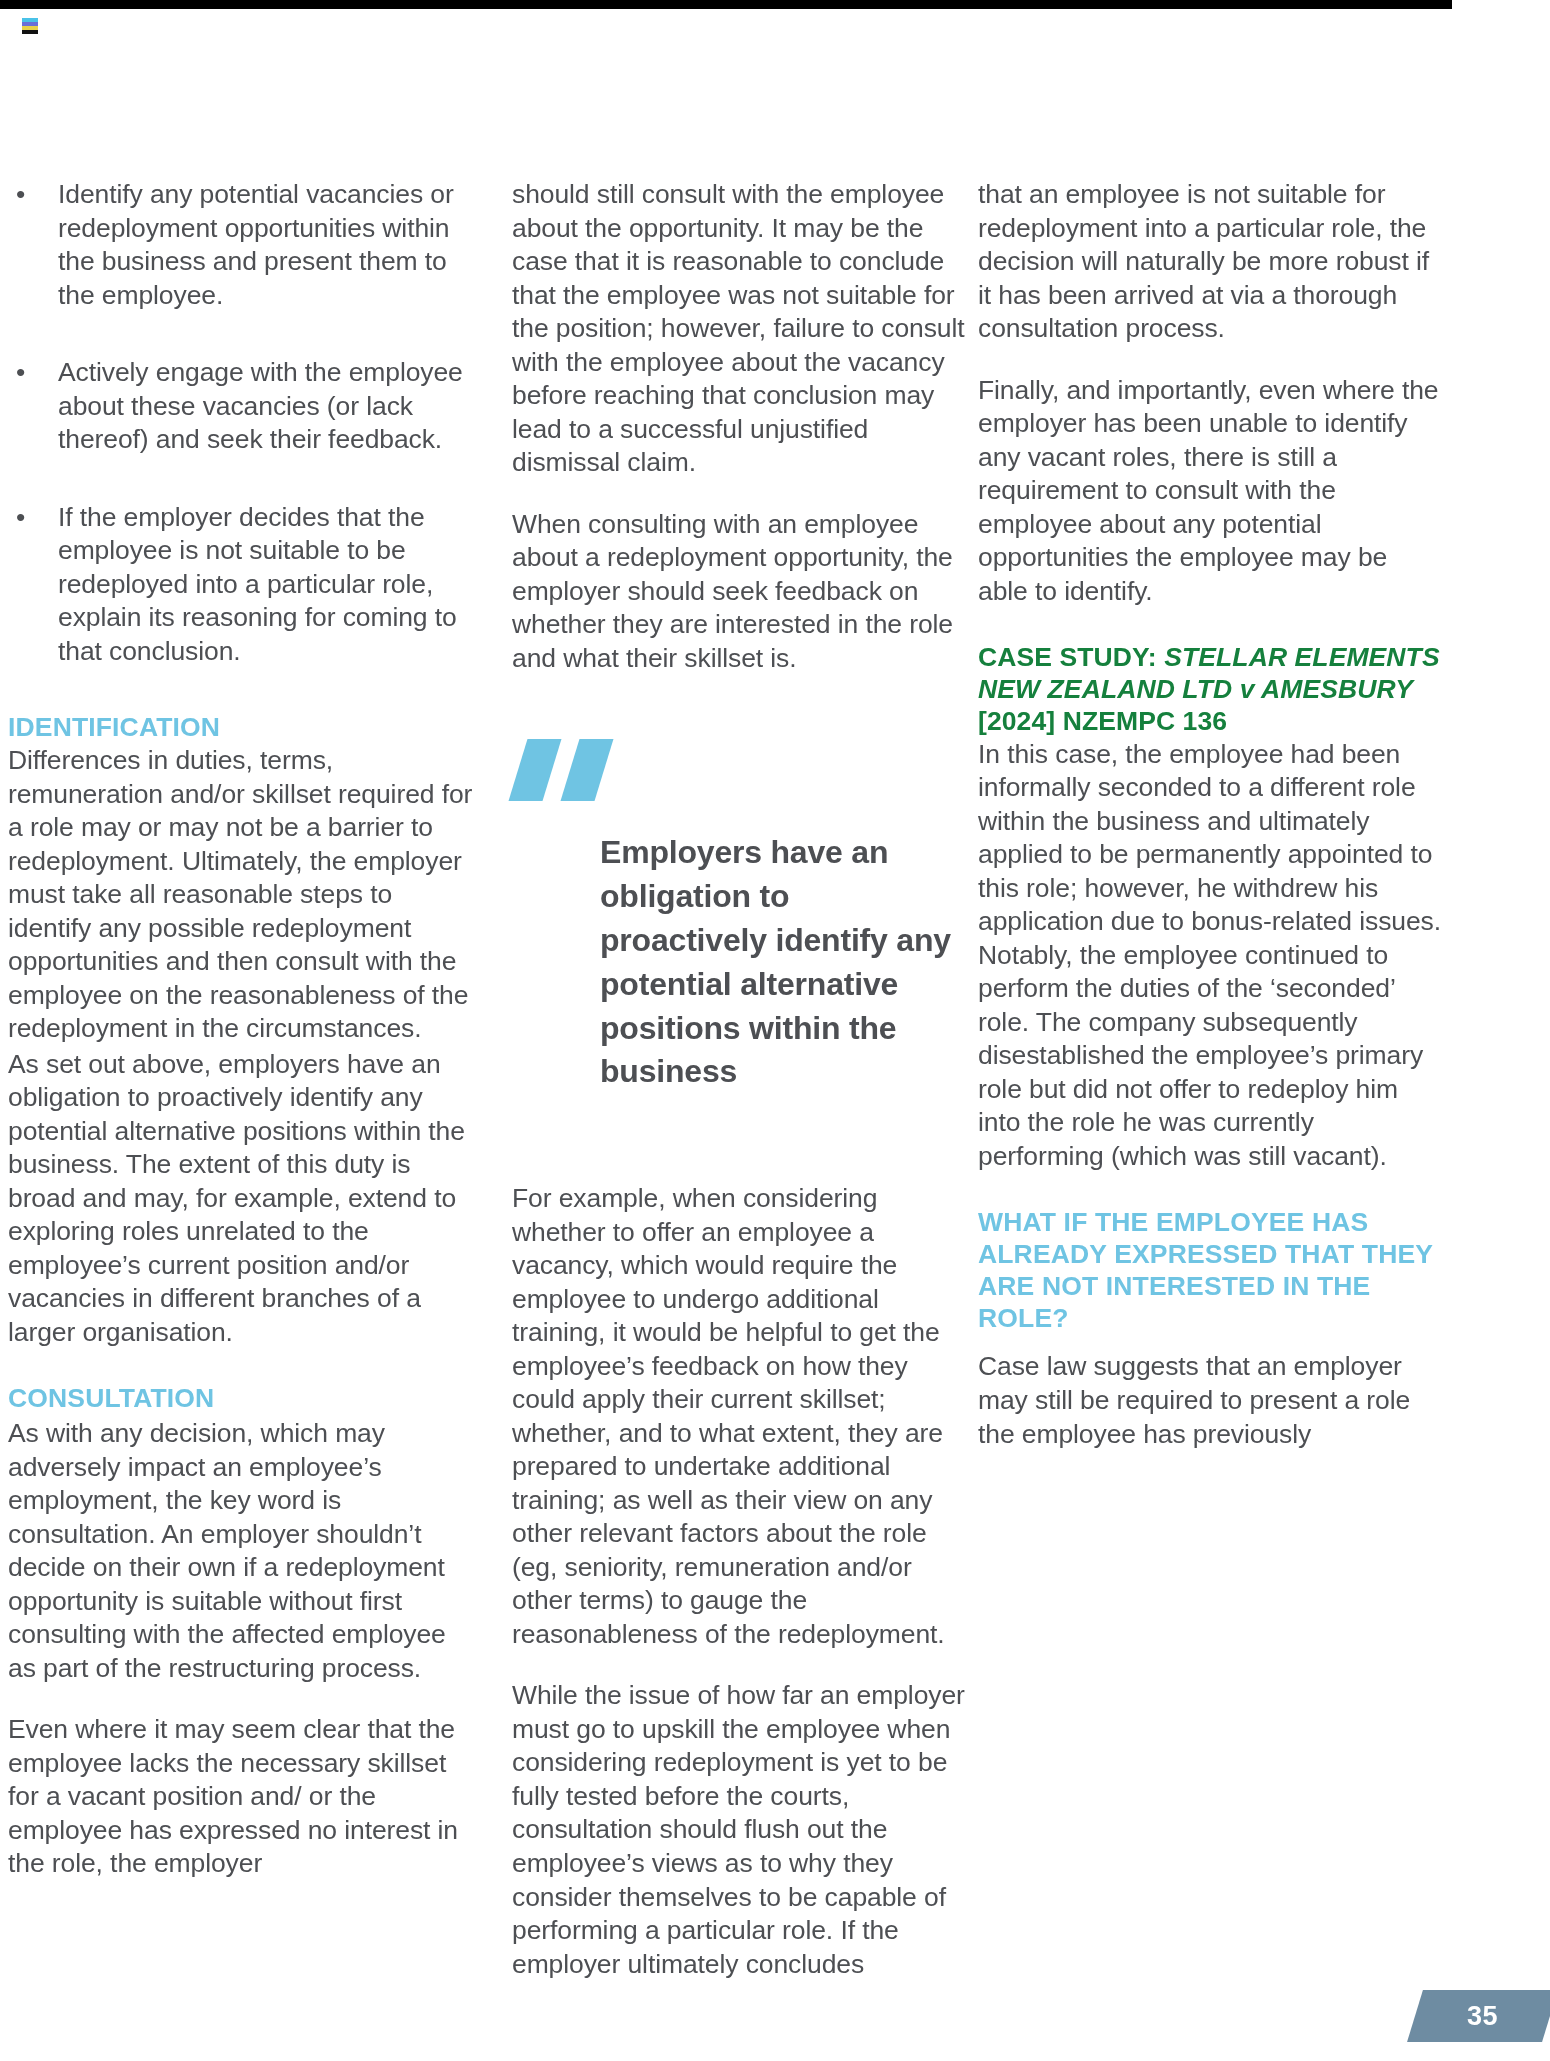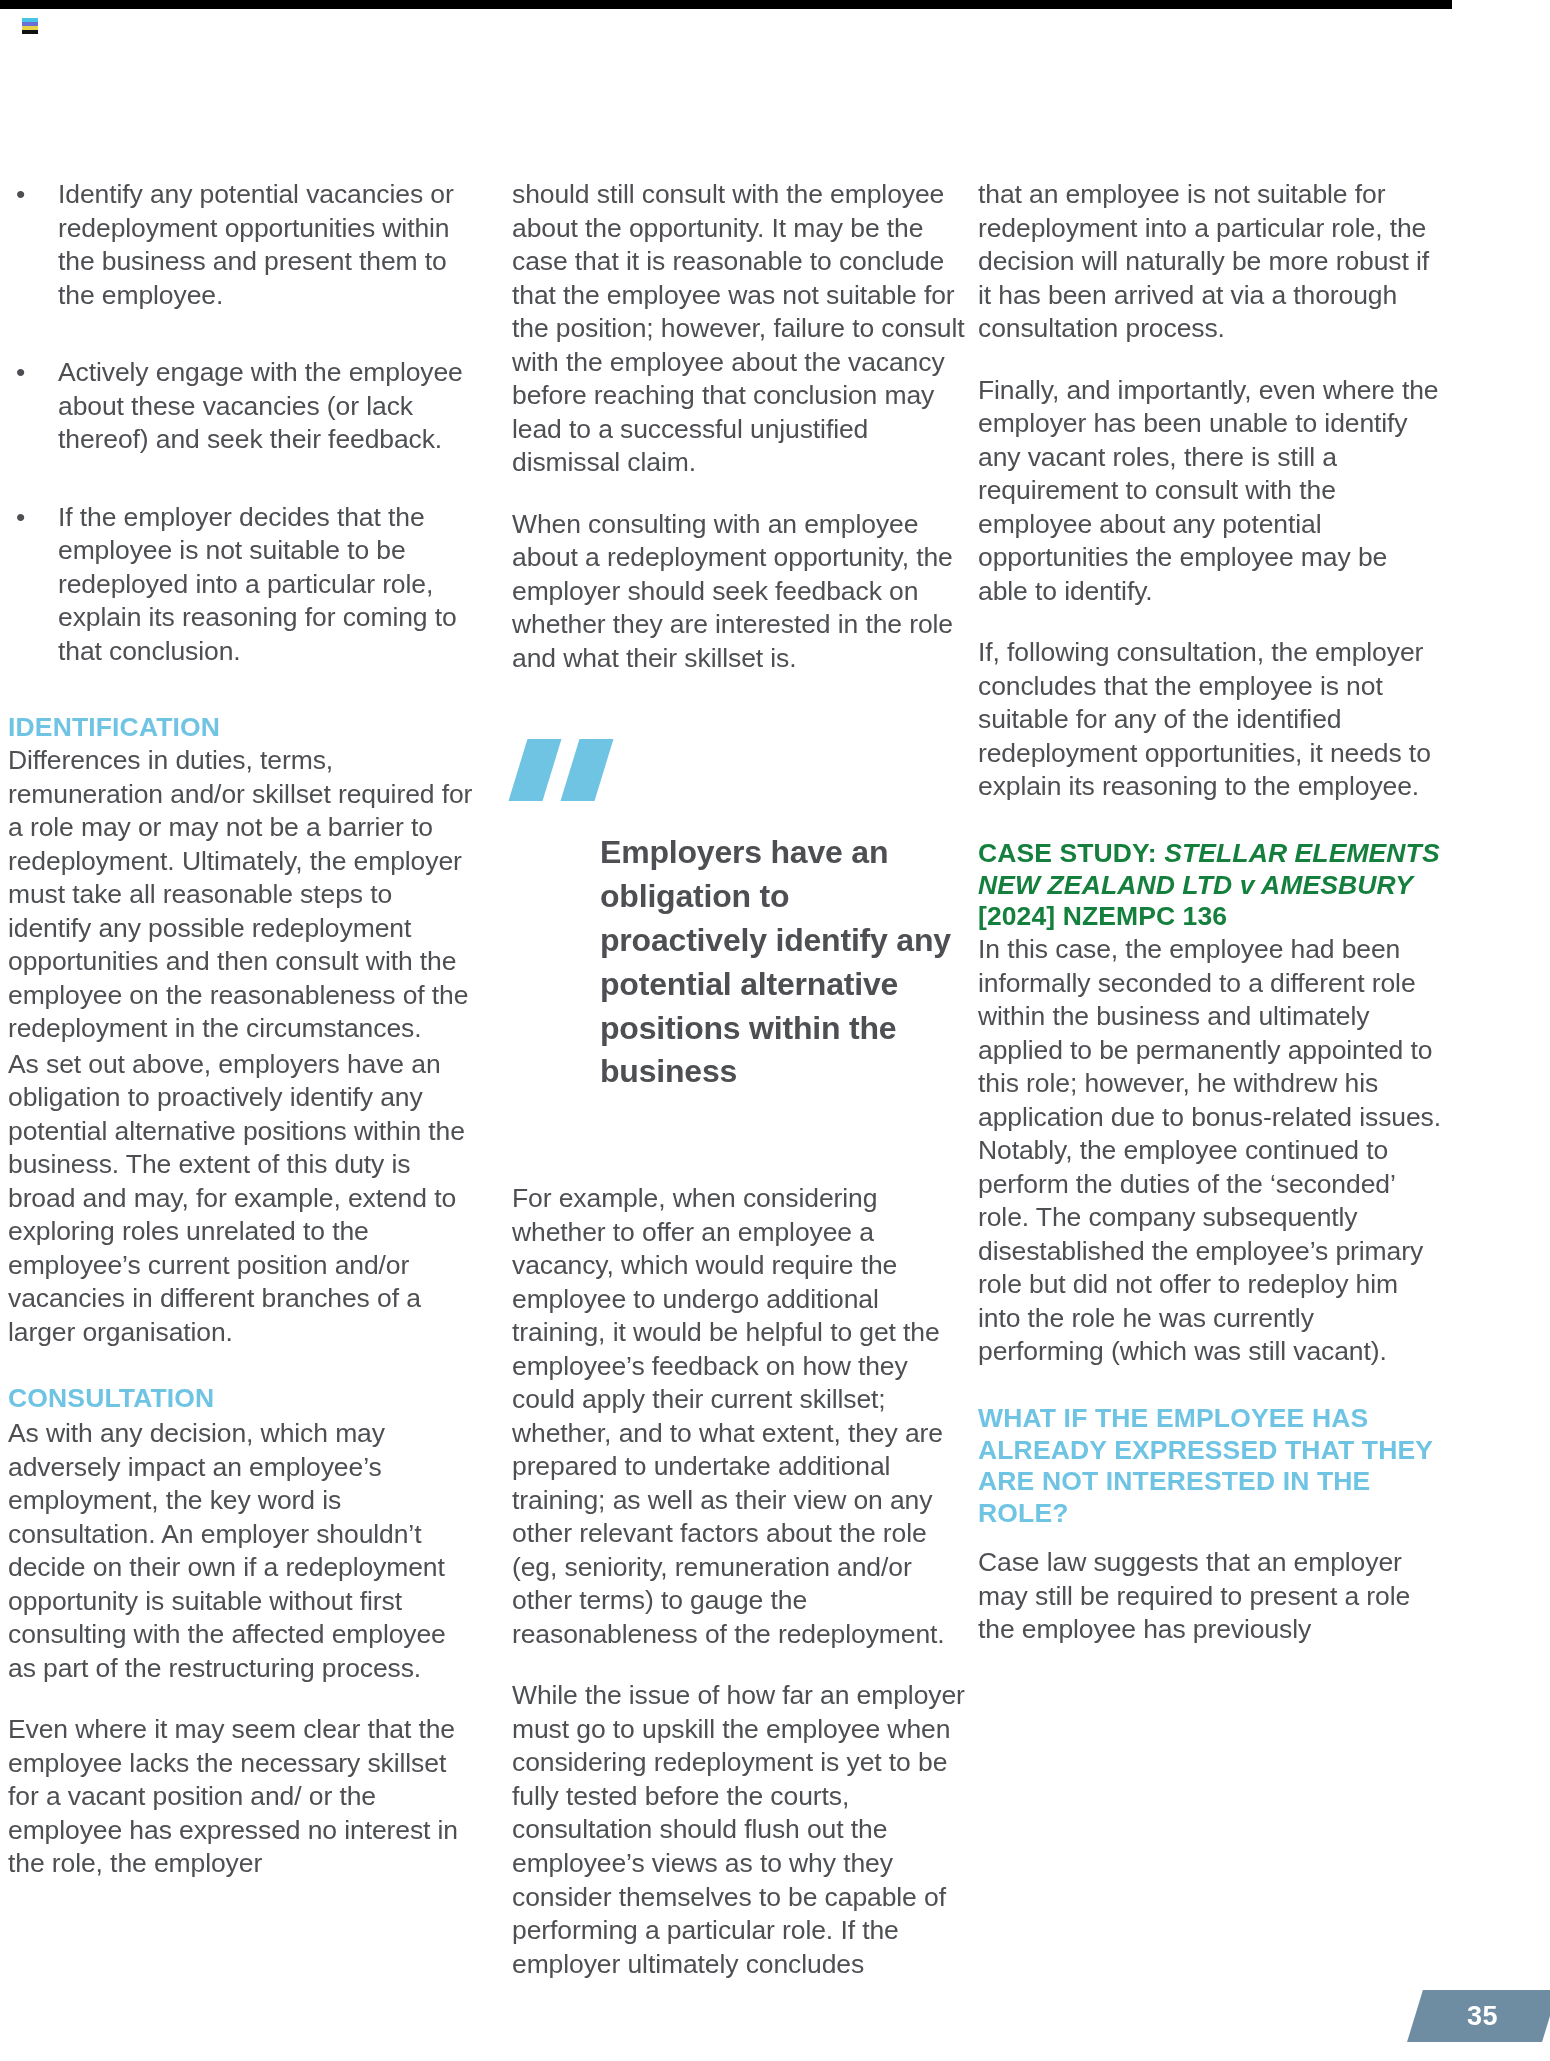--- a/index.html
+++ b/index.html
@@ -211,21 +211,20 @@
         <p class="quote-text">Employers have an obligation to proactively identify any potential alternative positions within the business</p>
       </div>
 
       <p class="body" style="margin-top:88px">For example, when considering whether to offer an employee a vacancy, which would require the employee to undergo additional training, it would be helpful to get the employee’s feedback on how they could apply their current skillset; whether, and to what extent, they are prepared to undertake additional training; as well as their view on any other relevant factors about the role (eg, seniority, remuneration and/or other terms) to gauge the reasonableness of the redeployment.</p>
       <p class="body">While the issue of how far an employer must go to upskill the employee when considering redeployment is yet to be fully tested before the courts, consultation should flush out the employee’s views as to why they consider themselves to be capable of performing a particular role. If the employer ultimately concludes</p>
     </div>
 
     <div class="col col-3">
       <p class="body">that an employee is not suitable for redeployment into a particular role, the decision will naturally be more robust if it has been arrived at via a thorough consultation process.</p>
       <p class="body">Finally, and importantly, even where the employer has been unable to identify any vacant roles, there is still a requirement to consult with the employee about any potential opportunities the employee may be able to identify.</p>
-      <p class="body">If, following consultation, the employer concludes that the employee is not suitable for any of the identified redeployment opportunities, it needs to explain its reasoning to the employee.</p>
 
       <h3 class="case-head gap-before"><span>CASE STUDY: </span><span class="ital">STELLAR ELEMENTS NEW ZEALAND LTD v AMESBURY</span><span> [2024] NZEMPC 136</span></h3>
       <p class="body">In this case, the employee had been informally seconded to a different role within the business and ultimately applied to be permanently appointed to this role; however, he withdrew his application due to bonus-related issues. Notably, the employee continued to perform the duties of the ‘seconded’ role. The company subsequently disestablished the employee’s primary role but did not offer to redeploy him into the role he was currently performing (which was still vacant).</p>
 
       <h3 class="section-head gap-before">WHAT IF THE EMPLOYEE HAS ALREADY EXPRESSED THAT THEY ARE NOT INTERESTED IN THE ROLE?</h3>
       <p class="body" style="margin-top:16px">Case law suggests that an employer may still be required to present a role the employee has previously</p>
     </div>
 
   </div>
 

